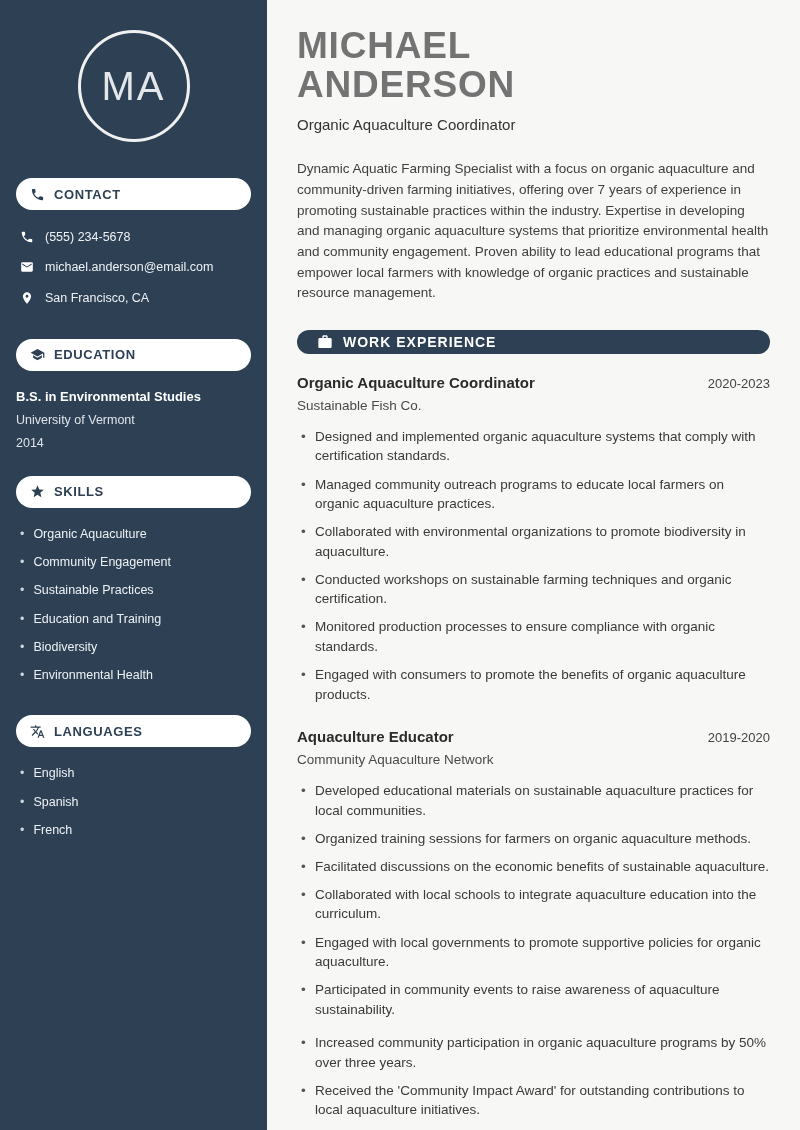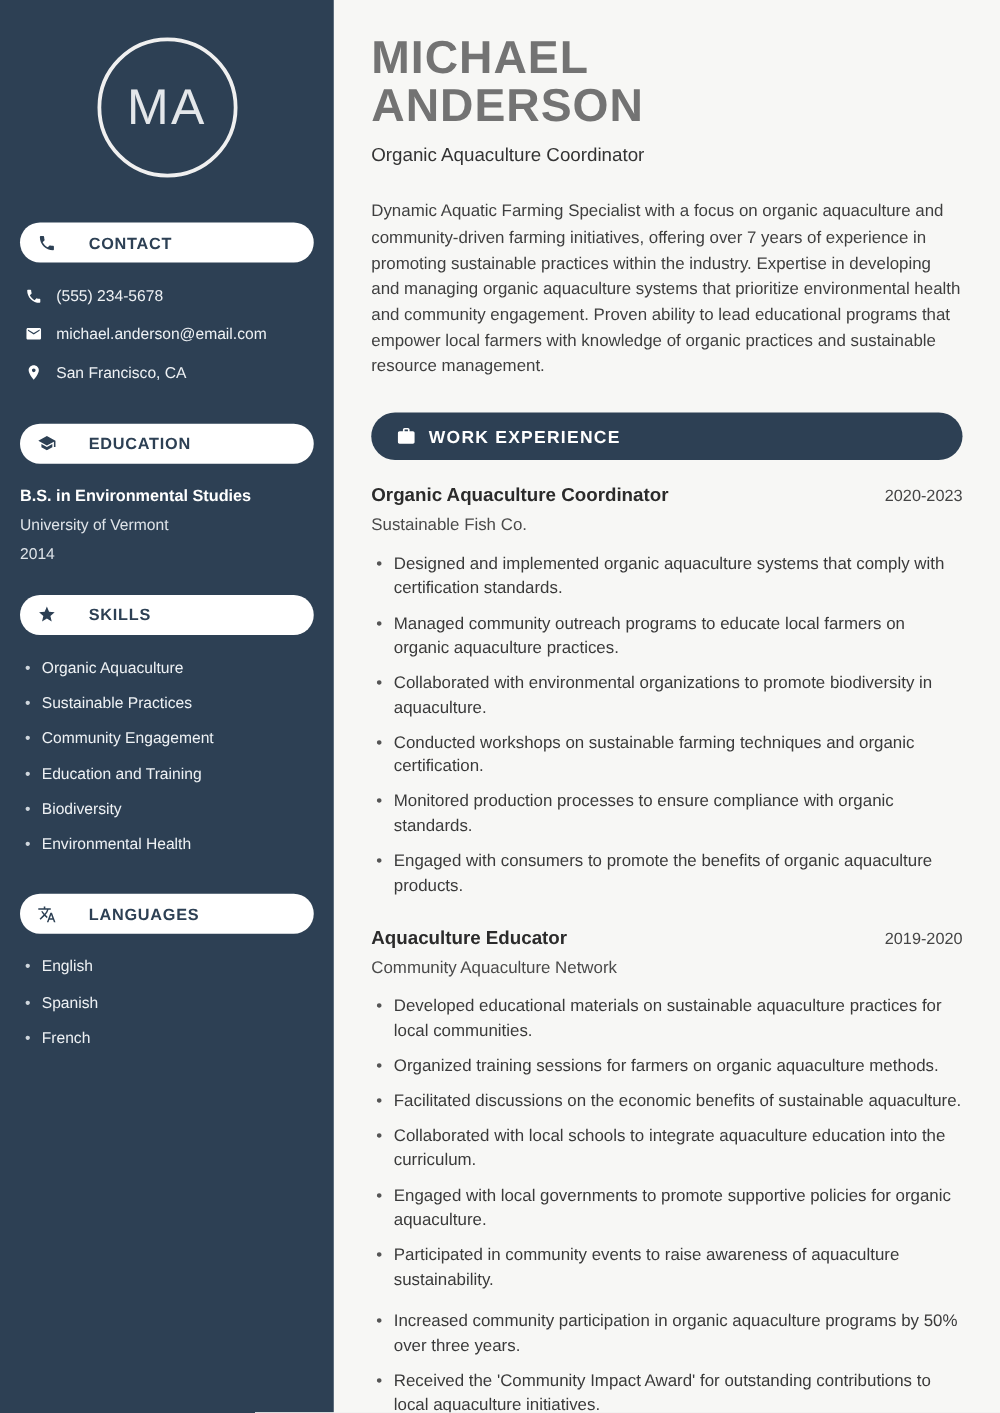--- a/index.html
+++ b/index.html
@@ -31,21 +31,21 @@
     display: flex; align-items: center; justify-content: center;
     font-size: 40px; letter-spacing: 2px; color: #e4e7ea;
   }
   .side-pill {
     background: #ffffff;
     color: var(--sidebar-navy, #2d4054);
     border-radius: 17px;
     height: 32px;
     margin: 0 16px 12px 16px;
     display: flex; align-items: center;
-    gap: 26px;
+    gap: 9px;
     padding: 0 14px;
     font-weight: bold;
     font-size: 13px;
     letter-spacing: 0.6px;
   }
   .side-pill svg { width: 15px; height: 15px; fill: var(--sidebar-navy, #2d4054); flex-shrink: 0; }
   .side-section { margin-bottom: 26px; }
   .contact-row {
     display: flex; align-items: flex-start;
     gap: 11px;
@@ -84,21 +84,21 @@
   .summary {
     margin: 26px 0 0 0;
     font-size: 13.5px; color: #3f3f3f;
     line-height: 1.53;
   }
   .banner {
     margin: 26px 0 20px 0;
     background: var(--banner-navy, #2d4054);
     color: #ffffff;
     border-radius: 20px;
-    height: 38px;
+    height: 24px;
     display: flex; align-items: center;
     gap: 10px;
     padding: 0 20px;
     font-weight: bold; font-size: 14px;
     letter-spacing: 1px;
   }
   .banner svg { width: 16px; height: 16px; fill: #ffffff; flex-shrink: 0; }
   .banner.tight { margin-top: 10px; }
   .job-head {
     display: flex; justify-content: space-between; align-items: baseline;
@@ -182,24 +182,24 @@
         <svg viewBox="0 0 24 24">
             <path d="M12 17.27L18.18 21l-1.64-7.03L22 9.24l-7.19-.61L12 2 9.19 8.63 2 9.24l5.46 4.73L5.82 21z"></path>
           </svg>
         <span>SKILLS</span>
       </div>
       <ul class="side-list">
         <li>
             <span>Organic Aquaculture</span>
           </li>
         <li>
+            <span>Community Engagement</span>
+          </li>
+        <li>
             <span>Sustainable Practices</span>
-          </li>
-        <li>
-            <span>Community Engagement</span>
           </li>
         <li>
             <span>Education and Training</span>
           </li>
         <li>
             <span>Biodiversity</span>
           </li>
         <li>
             <span>Environmental Health</span>
           </li>

